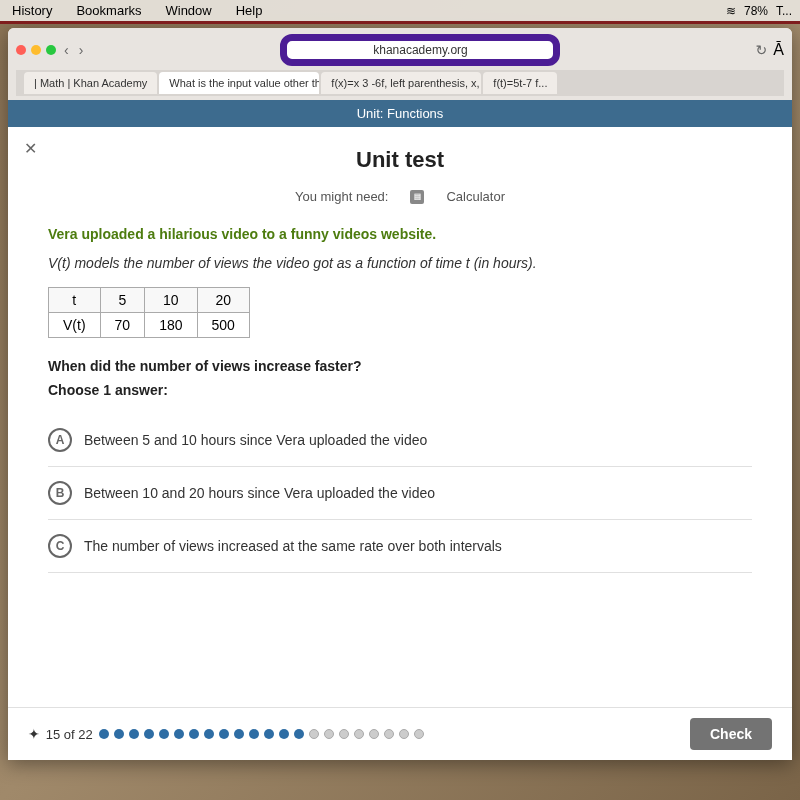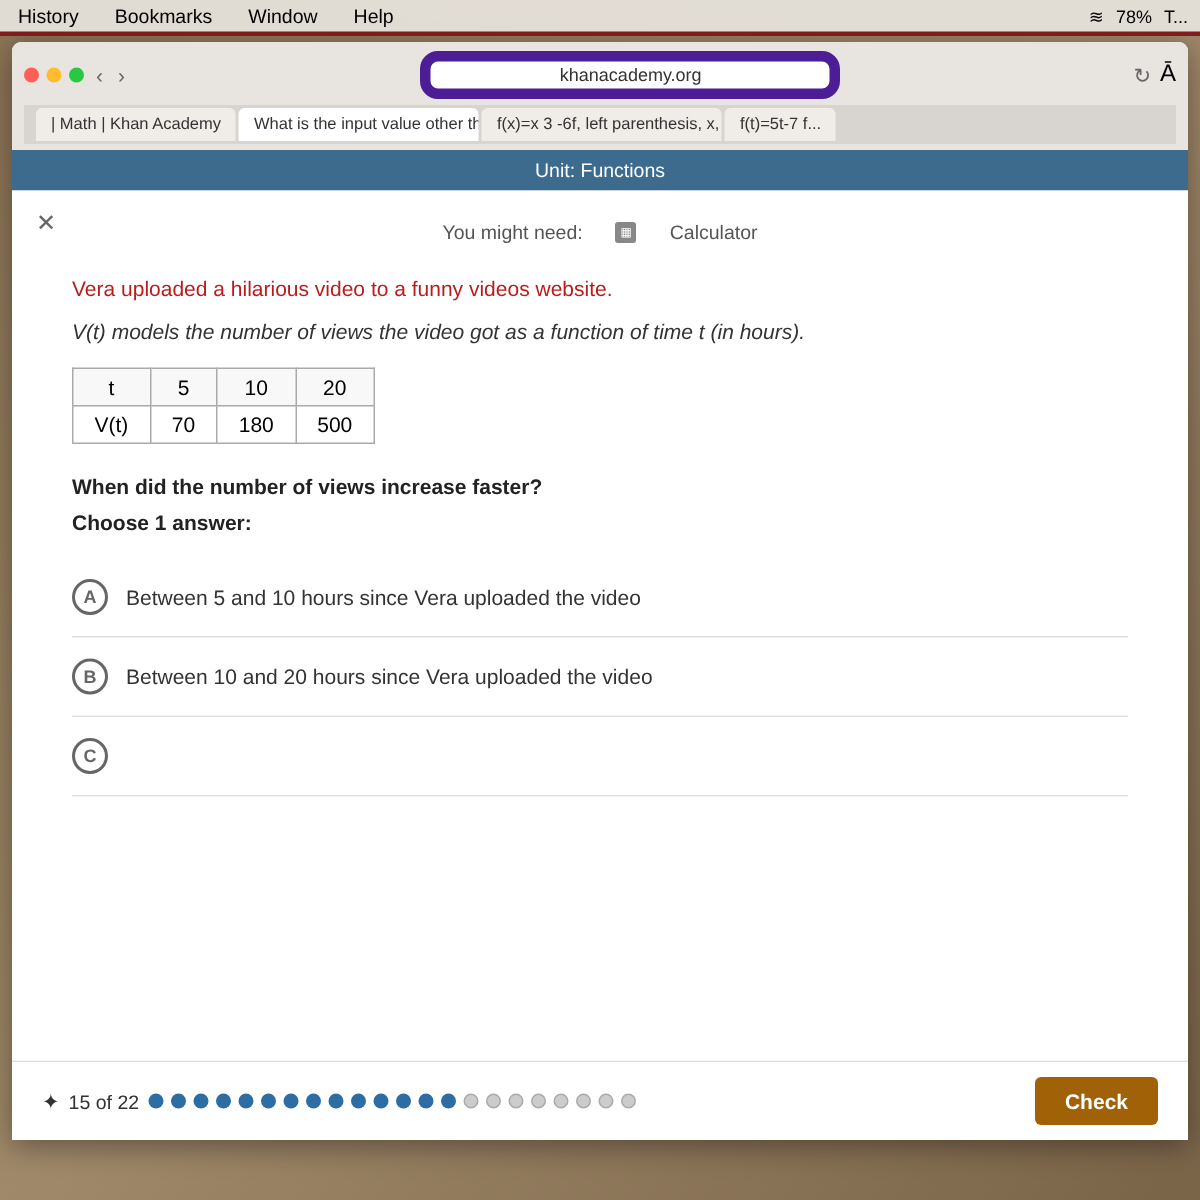--- a/index.html
+++ b/index.html
@@ -207,23 +207,24 @@
       background: #888;
       border-radius: 2px;
       font-size: 8px;
       color: white;
       text-align: center;
       line-height: 14px;
     }
 
     .question-text {
       font-size: 14px;
-      color: #b91c1c;
+      color: #4d7c0f;
       margin-bottom: 10px;
       line-height: 1.5;
+      font-weight: bold;
     }
 
     .math-label {
       font-size: 14px;
       color: #333;
       margin-bottom: 16px;
       font-style: italic;
     }
 
     
@@ -318,21 +319,21 @@
       display: flex;
       align-items: center;
       gap: 6px;
     }
 
     .star-icon {
       font-size: 14px;
     }
 
     .check-btn {
-      background: #a16207;
+      background: #737373;
       color: white;
       border: none;
       border-radius: 4px;
       padding: 8px 20px;
       font-size: 14px;
       font-weight: 600;
       cursor: pointer;
     }
   </style>
 </head>
@@ -376,20 +377,21 @@
       <div class="tab">f(x)=x 3 -6f, left parenthesis, x, right parenthesis, e...</div>
       <div class="tab">f(t)=5t-7 f...</div>
     </div>
   </div>
 
   <div class="unit-header">Unit: Functions</div>
 
   <div class="content-area">
     <button class="close-btn">✕</button>
 
+    <h1 class="page-title">Unit test</h1>
 
     <div class="you-might-need">
       <span>You might need:</span>
       <span class="calc-icon">▦</span>
       <span>Calculator</span>
     </div>
 
     <p class="question-text">Vera uploaded a hilarious video to a funny videos website.</p>
     <p class="math-label">V(t) models the number of views the video got as a function of time t (in hours).</p>
 
@@ -418,20 +420,21 @@
       <span class="answer-text">Between 5 and 10 hours since Vera uploaded the video</span>
     </div>
 
     <div class="answer-choice">
       <div class="answer-circle">B</div>
       <span class="answer-text">Between 10 and 20 hours since Vera uploaded the video</span>
     </div>
 
     <div class="answer-choice">
       <div class="answer-circle">C</div>
+      <span class="answer-text">The number of views increased at the same rate over both intervals</span>
     </div>
   </div>
 
   <div class="bottom-bar">
     <div class="progress-label">
       <span class="star-icon">✦</span>
       <span>15 of 22</span>
       <div class="progress-dots" id="progress-dots-container">
       <div class="progress-dot dot-filled"></div>
           <div class="progress-dot dot-filled"></div>

